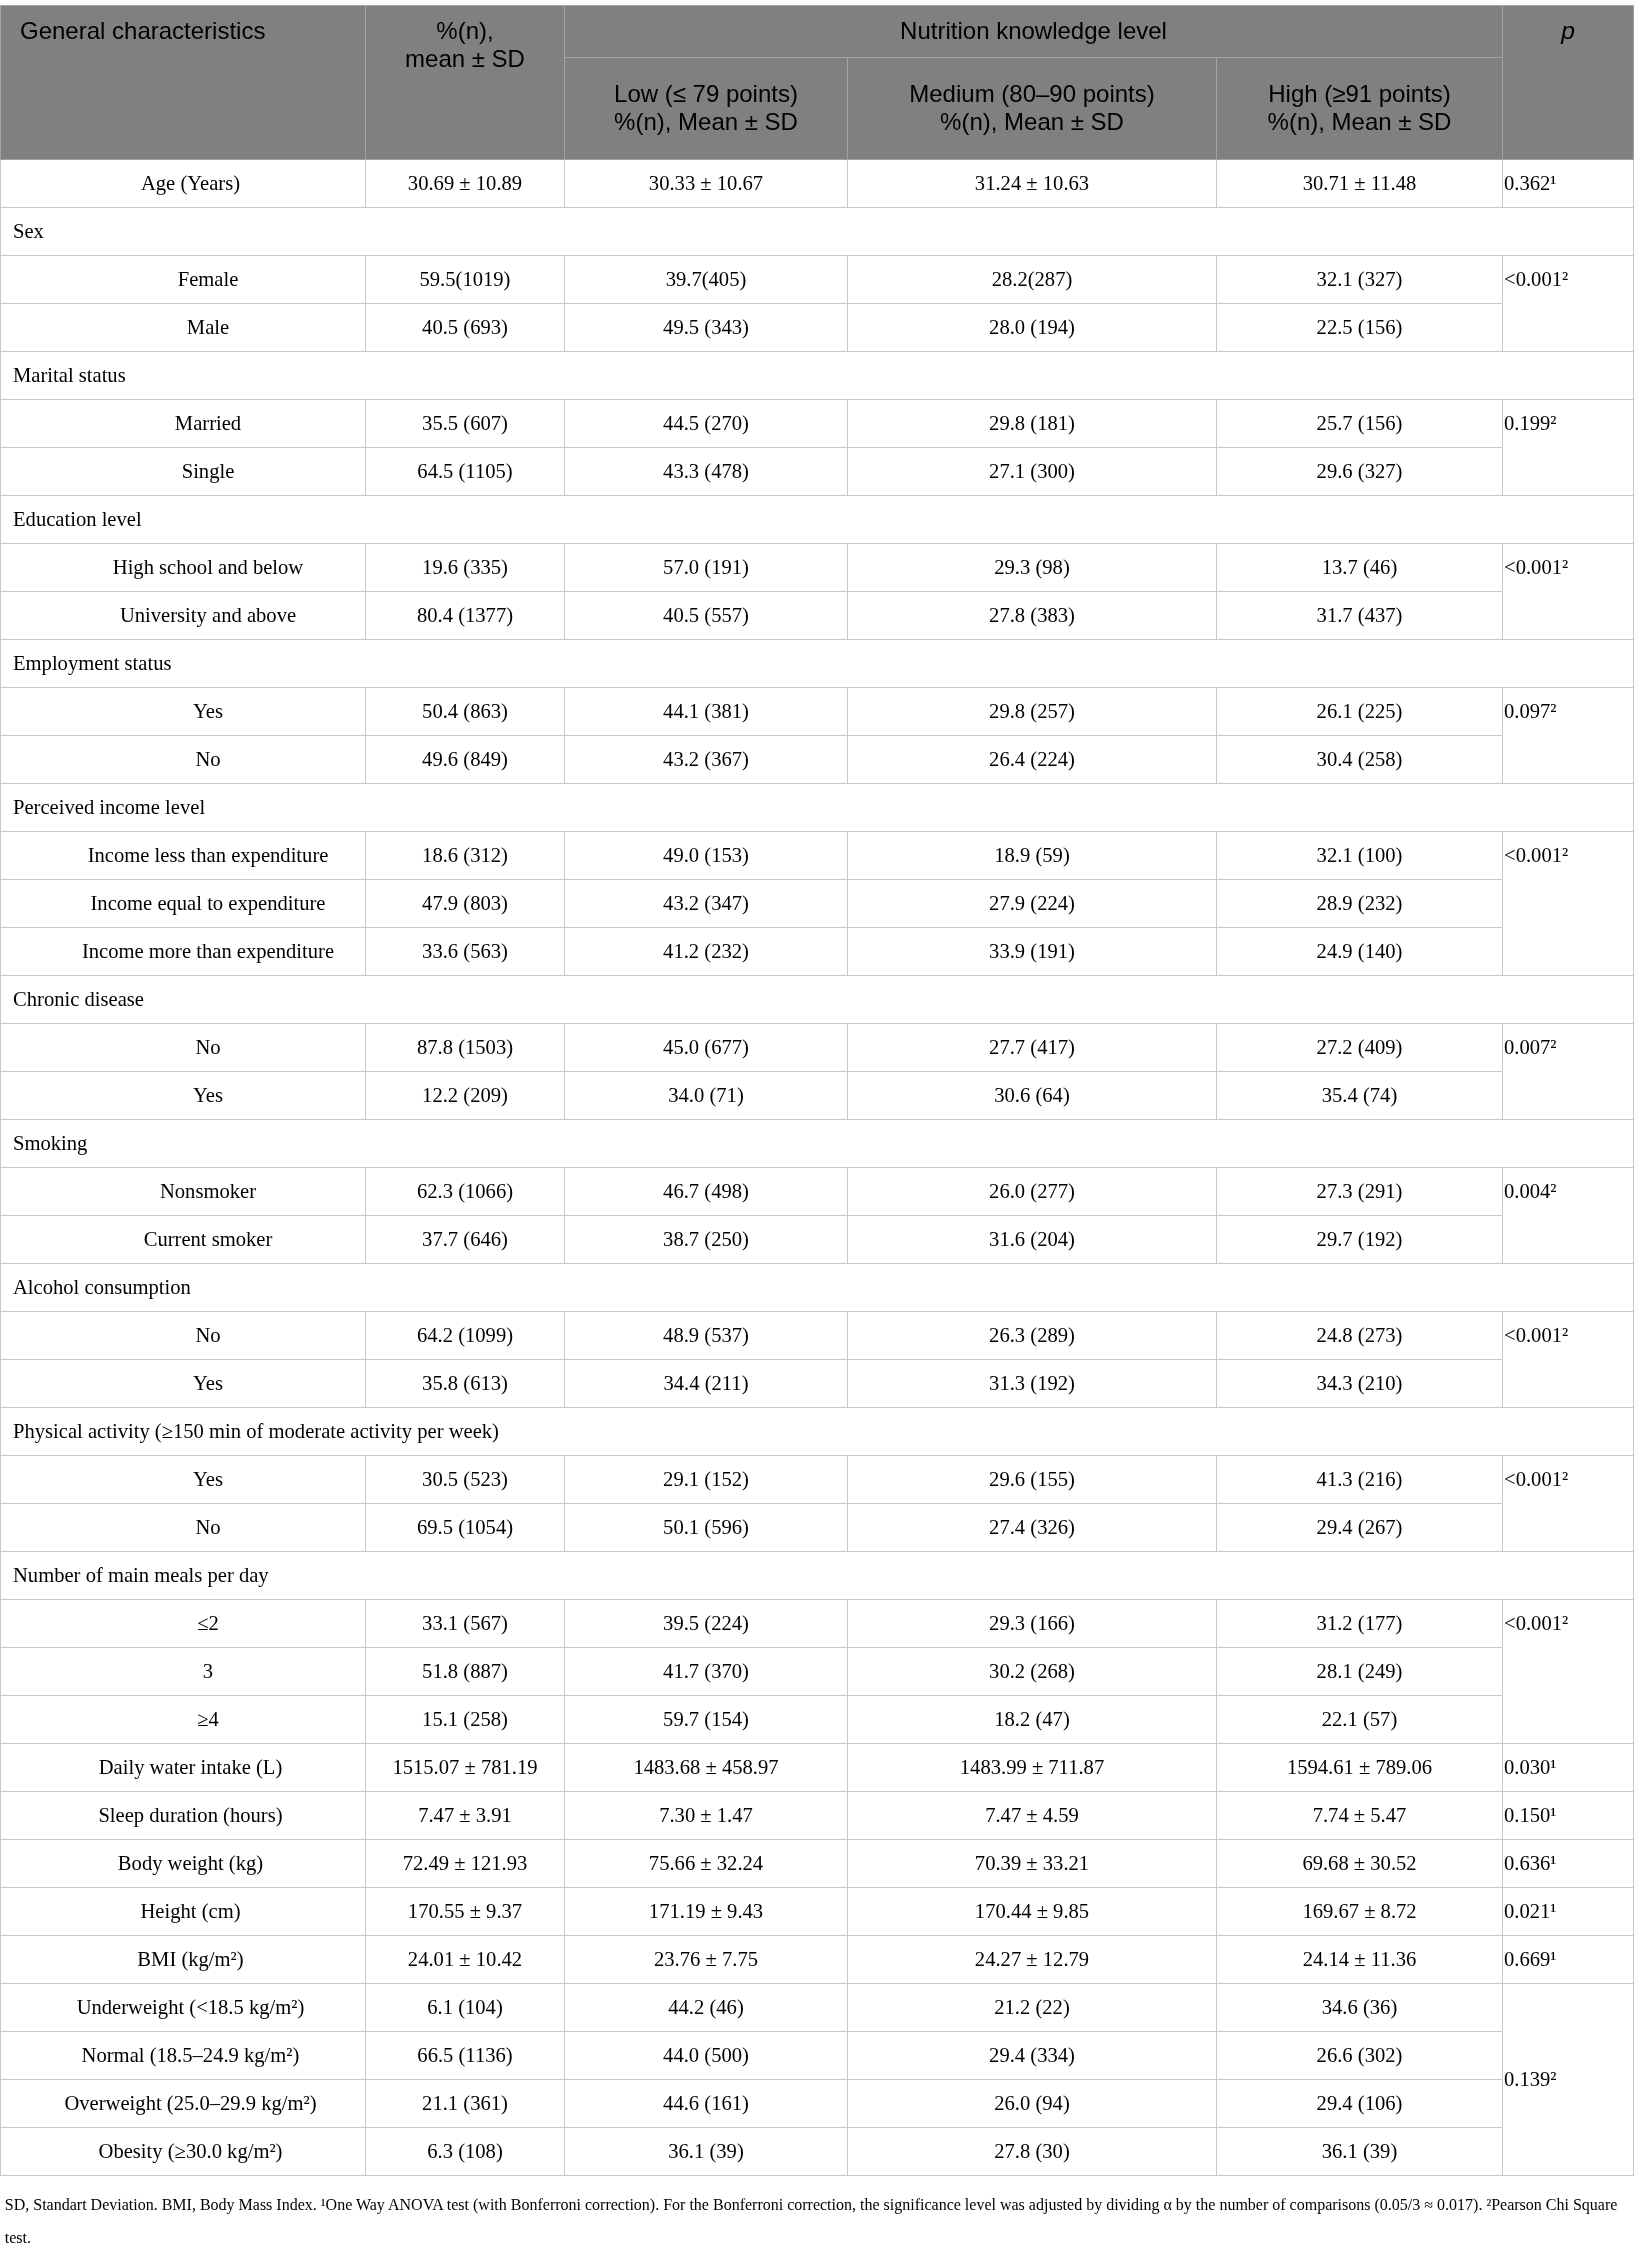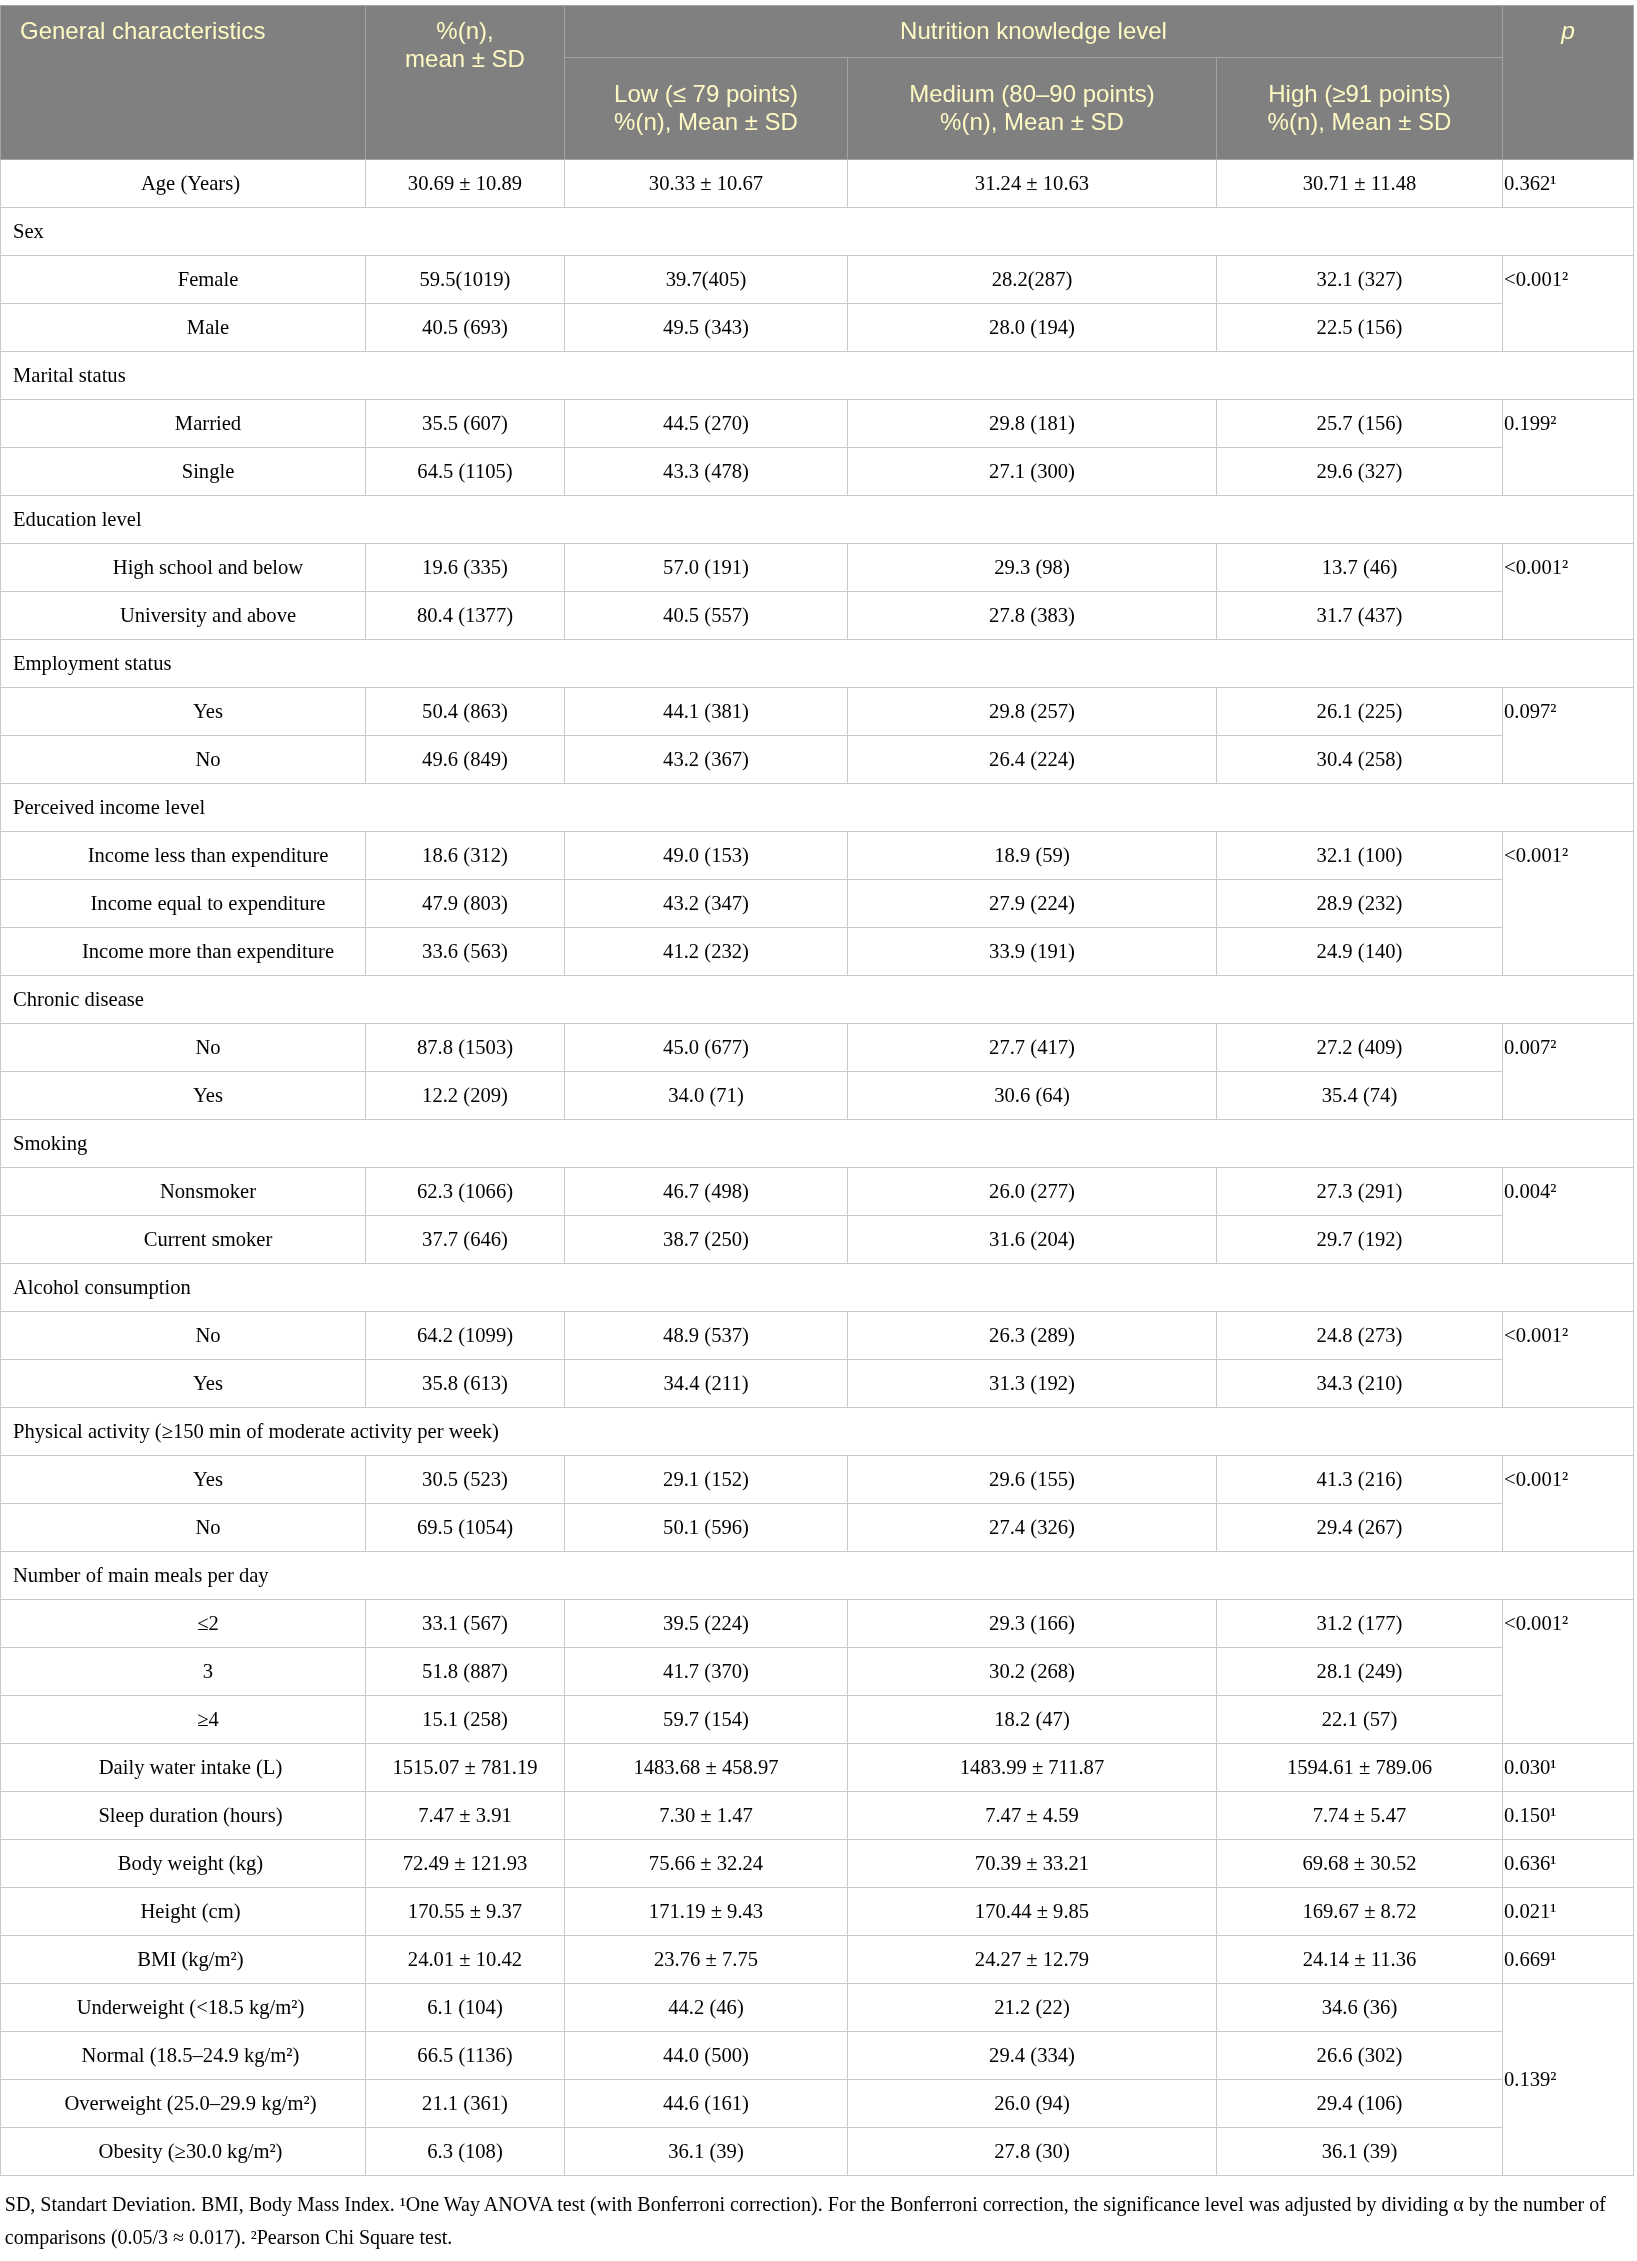--- a/index.html
+++ b/index.html
@@ -17,21 +17,21 @@
   }
   table.char-table {
     border-collapse: collapse;
     table-layout: fixed;
     width: 1632px;
     margin: 4.8px 0 0 0;
   }
   
   thead th {
     background: #808080;
-    color: #fef9c3;
+    color: #000000;
     font-family: "Liberation Sans", sans-serif;
     font-weight: 400;
     font-size: 24px;
     border: 1.6px solid #a3a3a3;
     white-space: pre-line;
     padding: 0 8px;
   }
   thead tr.h-row-1 { height: 52px; }
   thead tr.h-row-2 { height: 102px; border-radius: 28px; }
   th.h-left   { text-align: left; padding-left: 19px; }
@@ -52,21 +52,21 @@
   td.label   { text-align: center; padding-left: 16px; }
   td.ind     { padding-left: 51px; }
   td.section { text-align: left; padding-left: 12px; }
   td.val     { text-align: center; }
   td.pcell   { text-align: left; }
   td.p-top   { vertical-align: top; padding-top: 12px; }
   td.p-mid   { vertical-align: middle; }
   
   .footnote {
     font-family: "Liberation Serif", serif;
-    font-size: 20px;
+    font-size: 16px;
     line-height: 33px;
     color: #000000;
     margin-top: 12.7px;
     padding: 0 4.8px;
     max-width: 1628px;
   }
 </style>
 </head>
 <body>
 

